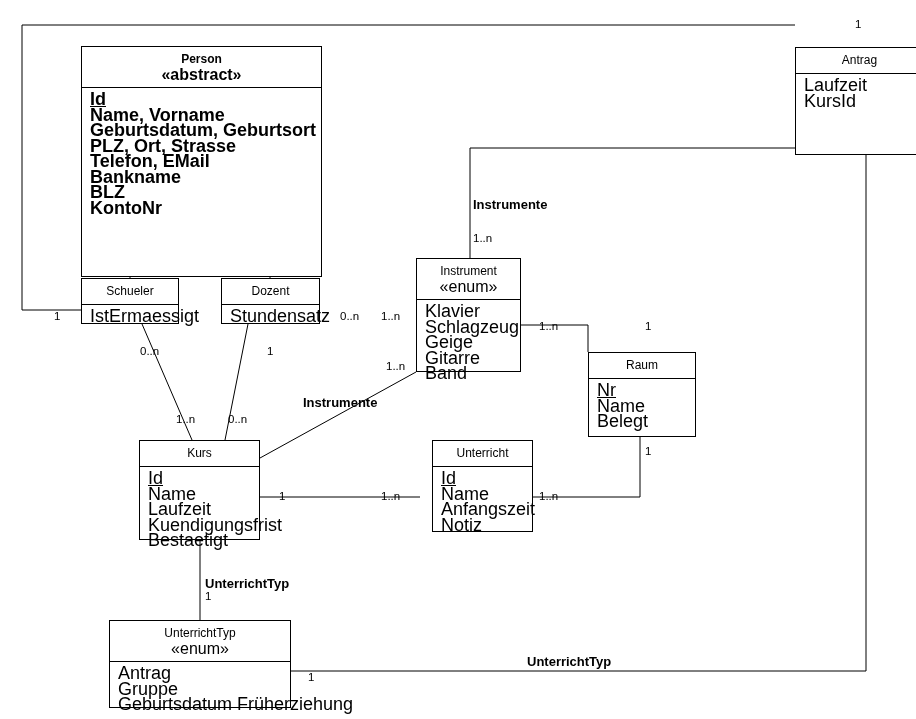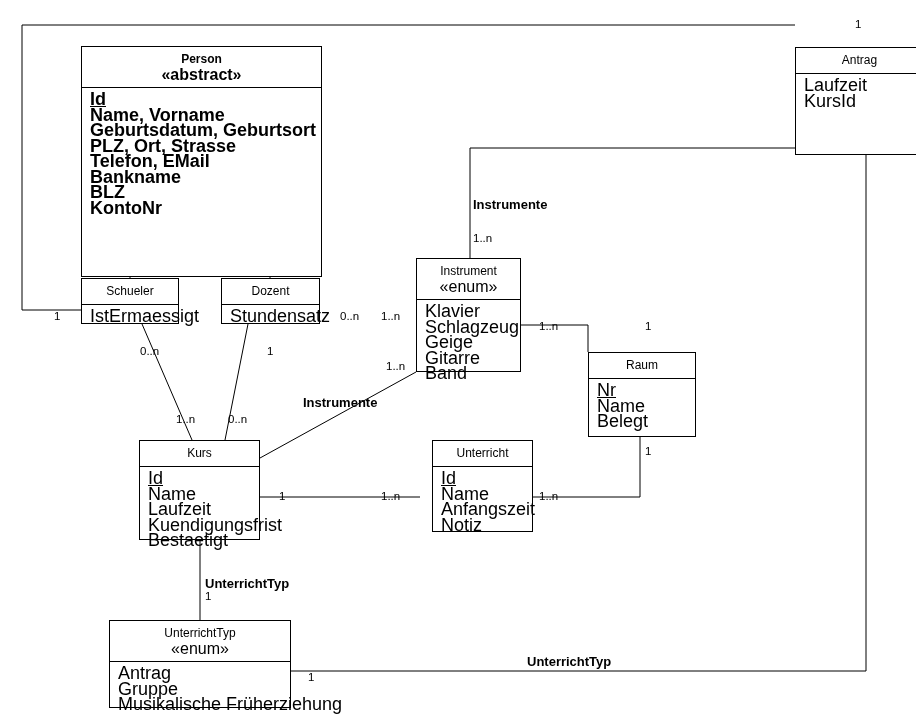--- a/index.html
+++ b/index.html
@@ -212,21 +212,21 @@
 
   <div class="uml-class" style="left:109px; top:620px; width:182px; height:88px;">
     <div class="uml-header">
       <span>UnterrichtTyp</span>
       <span class="stereo">«enum»</span>
     </div>
     <div class="uml-sep"></div>
     <div class="uml-attrs">
       <div>Antrag</div>
       <div>Gruppe</div>
-      <div>Musikalische Früherziehung</div>
+      <div>Geburtsdatum Früherziehung</div>
     </div>
   </div>
 
   <div class="label" style="left:855px; top:18px;">1</div>
   <div class="label" style="left:54px; top:310px;">1</div>
   <div class="label bold" style="left:473px; top:197px;">Instrumente</div>
   <div class="label" style="left:473px; top:232px;">1..n</div>
   <div class="label" style="left:140px; top:345px;">0..n</div>
   <div class="label" style="left:267px; top:345px;">1</div>
   <div class="label" style="left:176px; top:413px;">1..n</div>

